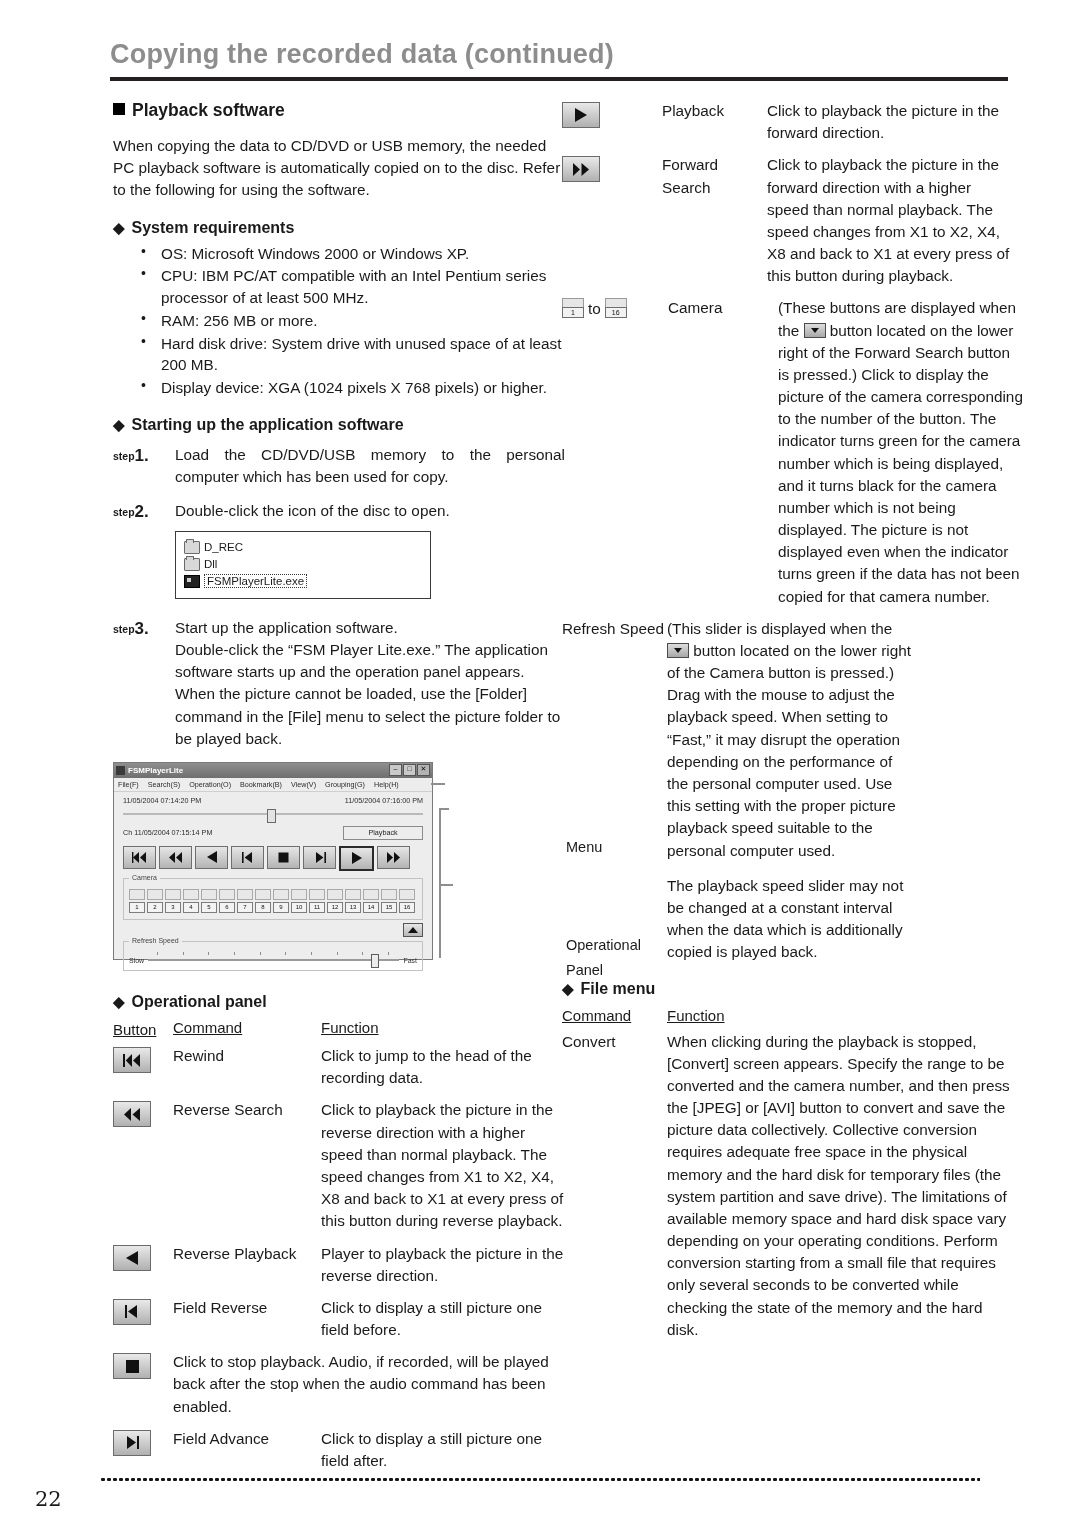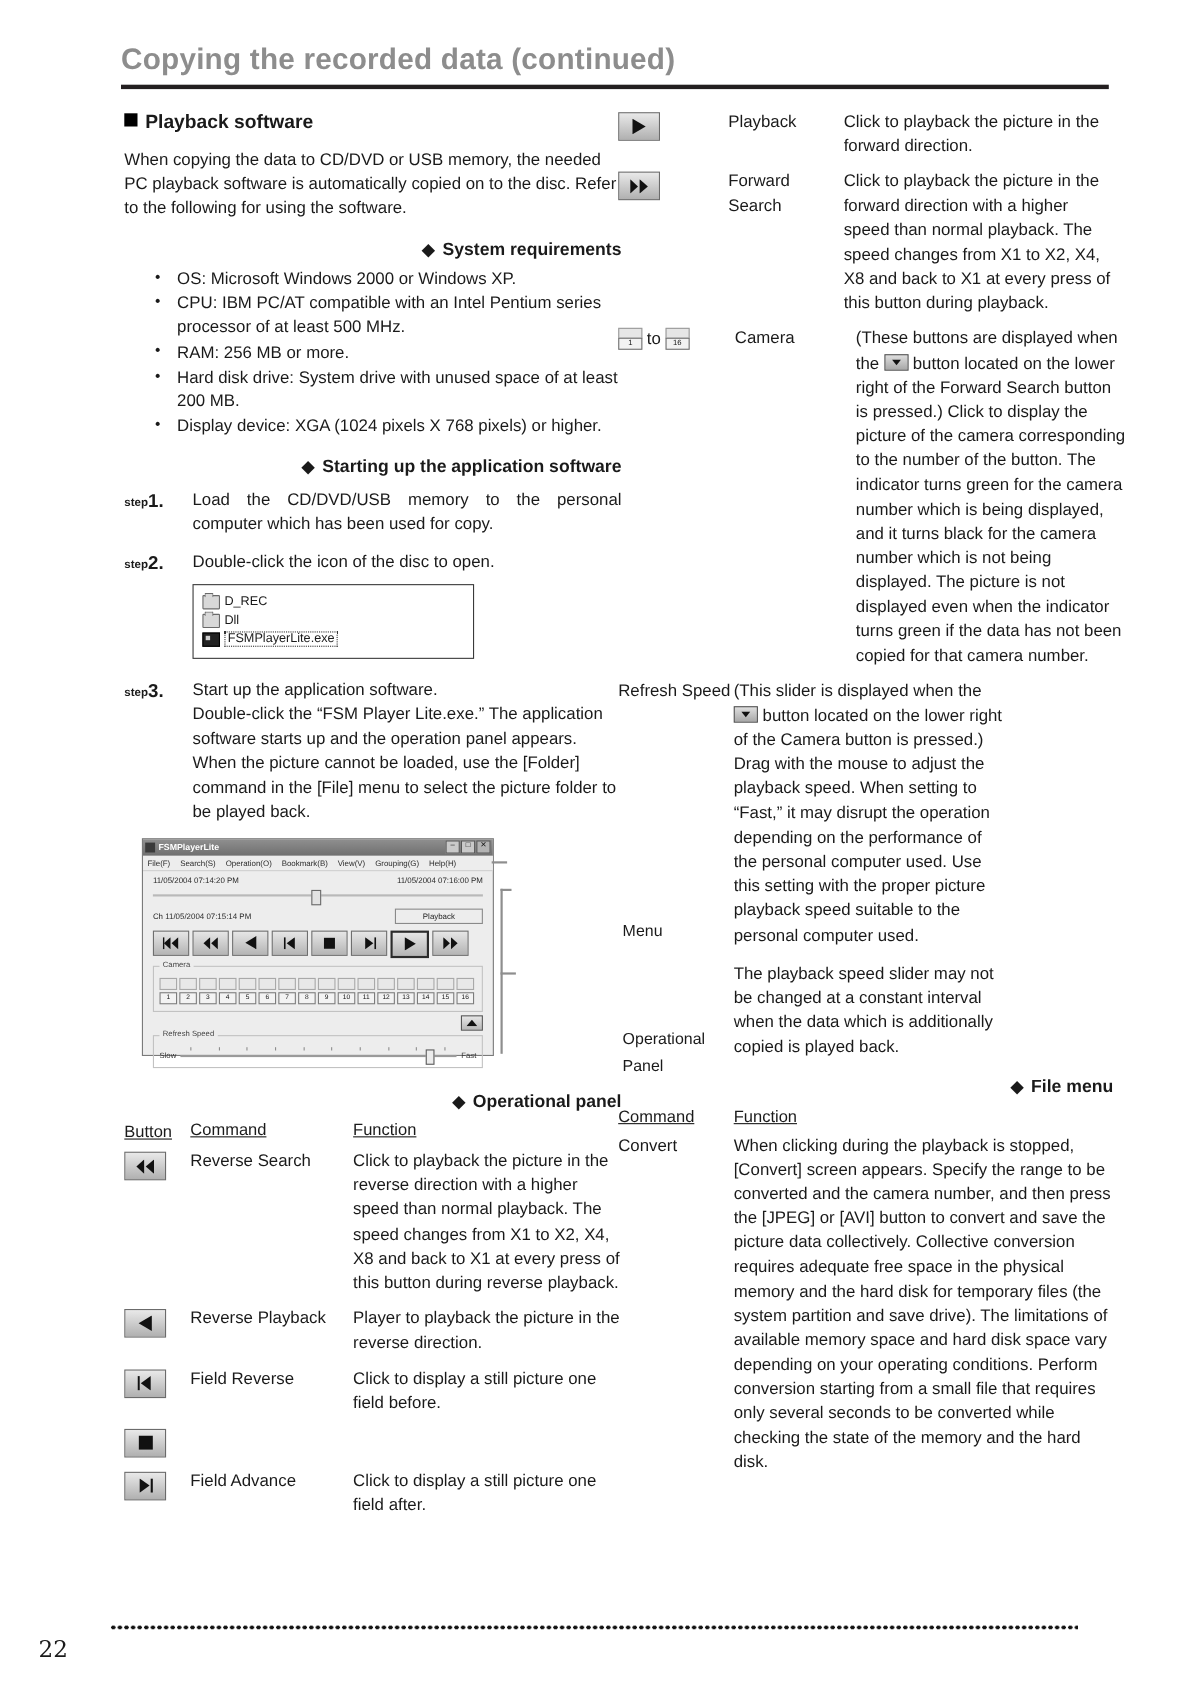--- a/index.html
+++ b/index.html
@@ -18,21 +18,21 @@
   }
   .hdr-rule{margin-top:7px;height:4px;background:#231f20;width:898px;}
 
   
   .col-l{position:absolute;left:113px;top:100px;width:452px;}
   .col-r{position:absolute;left:562px;top:100px;width:450px;}
 
   
   .h-square{font-size:17.5px;font-weight:bold;line-height:1.2;margin:0 0 14px 0;}
   .h-square .sq{display:inline-block;width:12px;height:12px;background:#000;margin-right:7px;vertical-align:1px;}
-  .h-diam{font-size:16px;font-weight:bold;line-height:1.2;margin:0 0 6px 0;text-align:right;}
+  .h-diam{font-size:16px;font-weight:bold;line-height:1.2;margin:0 0 6px 0;}
   .h-diam .dm{display:inline-block;margin-right:7px;font-size:15px;}
 
   .para{font-size:15.3px;line-height:1.45;margin:0 0 16px 0;}
 
   
   ul.bul{list-style:none;margin:0 0 16px 0;padding:0 0 0 28px;}
   ul.bul li{font-size:15.3px;line-height:1.42;position:relative;padding-left:20px;margin-bottom:1px;}
   ul.bul li:before{content:"\2022";position:absolute;left:0;top:-1px;font-size:14px;}
 
   
@@ -50,21 +50,21 @@
   }
   .frow{display:flex;align-items:center;height:17px;font-size:11.5px;}
   .frow .fic{width:14px;height:11px;margin-right:4px;flex:0 0 14px;position:relative;}
   .folder{background:#d8d8d8;border:1px solid #6a6a6a;border-radius:1px;}
   .folder:before{content:"";position:absolute;left:1px;top:-3px;width:6px;height:3px;background:#d8d8d8;border:1px solid #6a6a6a;border-bottom:0;border-radius:1px 1px 0 0;}
   .exeic{background:#222;border:1px solid #000;}
   .exeic:after{content:"";position:absolute;left:2px;top:2px;width:4px;height:4px;background:#d0d0d0;}
   .selname{border:1px dotted #333;padding:0 2px;background:#fff;}
 
   
-  .shot{position:relative;margin:2px 0 0 16px;width:340px;height:200px;}
+  .shot{position:relative;margin:2px 0 0 0;width:340px;height:200px;}
   .win{position:absolute;left:0;top:0;width:318px;height:196px;background:#ededed;border:1px solid #7a7a7a;}
   .tbar{height:15px;background:linear-gradient(#8f8f8f,#6f6f6f);display:flex;align-items:center;padding:0 2px;}
   .tbar .ic{width:9px;height:9px;background:#3a3a3a;margin-right:3px;}
   .tbar .tt{font-size:8px;color:#fff;font-weight:bold;flex:1;white-space:nowrap;overflow:hidden;}
   .wbtns{display:flex;gap:1px;}
   .wbtn{width:11px;height:10px;background:#c9c9c9;border:1px solid #555;font-size:7px;line-height:8px;text-align:center;color:#111;}
   .wbtn.x{background:#b3b3b3;}
   .mbar{height:13px;background:#ededed;display:flex;align-items:center;padding:0 4px;gap:9px;border-bottom:1px solid #cfcfcf;}
   .mbar span{font-size:7.2px;color:#2b2b2b;white-space:nowrap;}
   .tsrow{display:flex;justify-content:space-between;padding:4px 9px 0 9px;}
@@ -375,20 +375,33 @@
       <span class="dm">◆</span><span>Operational panel</span>
     </div>
 
     <div class="tbl">
       <div class="thead">
         <div class="c-btn"><span>Button</span></div>
         <div class="c-cmd"><span>Command</span></div>
         <div class="c-fn"><span>Function</span></div>
       </div>
 
+      <div class="trow">
+        <div class="c-btn">
+          <span class="gb">
+              <svg width="18" height="13" viewBox="0 0 18 13">
+                <rect x="0" y="0" width="2" height="13" fill="#111"></rect>
+                <polygon points="9,0 9,13 2.8,6.5" fill="#111"></polygon>
+                <polygon points="17,0 17,13 10,6.5" fill="#111"></polygon>
+              </svg>
+            </span>
+        </div>
+        <div class="c-cmd">Rewind</div>
+        <div class="c-fn">Click to jump to the head of the recording data.</div>
+      </div>
 
       <div class="trow">
         <div class="c-btn">
           <span class="gb">
               <svg width="18" height="13" viewBox="0 0 18 13">
                 <polygon points="8,0 8,13 1,6.5" fill="#111"></polygon>
                 <polygon points="17,0 17,13 9.5,6.5" fill="#111"></polygon>
               </svg>
             </span>
         </div>
@@ -422,20 +435,21 @@
       </div>
 
       <div class="trow">
         <div class="c-btn">
           <span class="gb">
               <svg width="13" height="13" viewBox="0 0 13 13">
                 <rect x="0" y="0" width="13" height="13" fill="#111"></rect>
               </svg>
             </span>
         </div>
+        <div class="c-fn">Click to stop playback. Audio, if recorded, will be played back after the stop when the audio command has been enabled.</div>
       </div>
 
       <div class="trow">
         <div class="c-btn">
           <span class="gb">
               <svg width="14" height="13" viewBox="0 0 14 13">
                 <polygon points="2,0 2,13 11,6.5" fill="#111"></polygon>
                 <rect x="12" y="0" width="2" height="13" fill="#111"></rect>
               </svg>
             </span>

